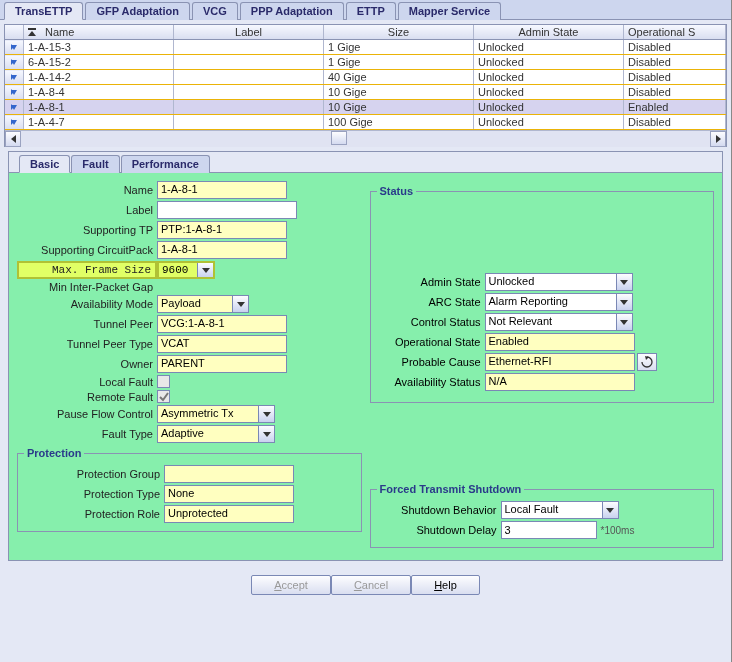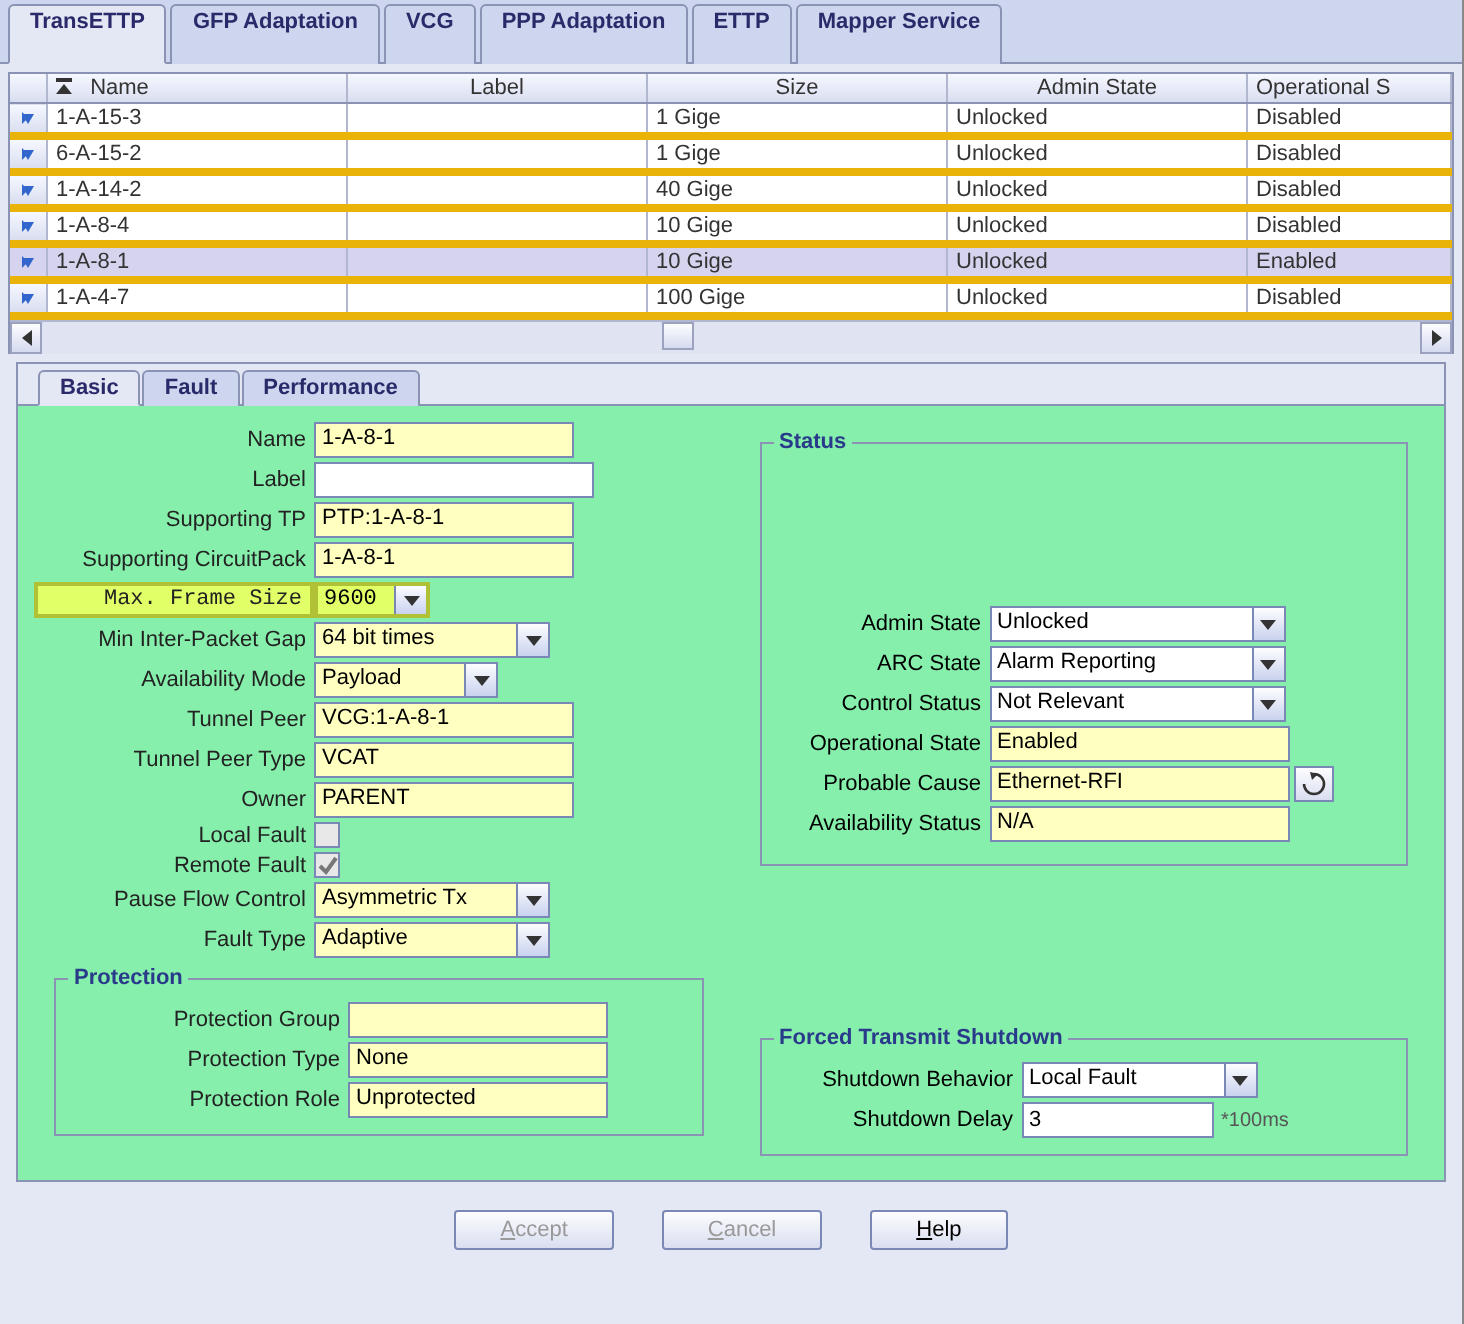--- a/index.html
+++ b/index.html
@@ -10,40 +10,40 @@
     background: #e4e8f5;
     width: 732px; height: 662px;
     overflow: hidden;
     border-right: 1px solid #888;
   }
   .main-tabs {
     display: flex;
     background: #cdd6ee;
     border-bottom: 1px solid #8a93b3;
     padding-left: 4px; padding-top: 1px;
-    height: 32px;
+    height: 20px;
   }
   .main-tab {
     border: 1px solid #8a93b3;
     border-bottom: none;
     padding: 2px 10px; margin-right: 2px;
     background: #cdd6ee;
     border-radius: 3px 3px 0 0;
     cursor: pointer;
     color: #2a2a6a;
     font-weight: bold;
     font-size: 11px;
     position: relative; top: 1px;
   }
   .main-tab.active { background: #e4e8f5; border-bottom: 1px solid #e4e8f5;}
   .table-wrap { margin: 4px; border:1px solid #8a93b3; background:#fff;}
   table.grid { border-collapse: collapse; width: 100%; }
   table.grid th, table.grid td {
     border-right: 1px solid #b0b7cf;
-    border-bottom: 4px solid #eab308;
+    border-bottom: 1px solid #eab308;
     font-size: 11px; padding: 1px 4px;
     text-align: left; height: 14px;
     overflow: hidden; white-space: nowrap;
   }
   table.grid th {
     background: linear-gradient(#f6f8ff,#d9def0);
     color: #333; font-weight: normal;
     border-bottom: 1px solid #8a93b3;
   }
   table.grid td { color:#333; }
@@ -78,27 +78,27 @@
   .field{ width:140px; }
   .field-ro{ width:130px; background:#ffffc0; }
   .combo{ display:flex; align-items:stretch; width:92px; padding:0;}
   .combo .cval{flex:1; padding:1px 3px; background:#ffffc0;}
   .combo .cbtn{width:16px; background:linear-gradient(#fdfdff,#c9d2ef); border-left:1px solid #7a88b5; display:flex; align-items:center; justify-content:center; cursor:pointer;}
   .combo.white .cval{background:#fff;}
   .combo.wide{ width:148px;}
   .combo.mid{ width:118px;}
   .chk{width:13px; height:13px; border:1px solid #7a88b5; display:inline-flex; align-items:center; justify-content:center; background:#fff;}
   .chk.dis{background:#e8e8e8;}
-  fieldset{ border:1px solid #8a93b3; padding:6px; margin:4px 10px;}
+  fieldset{ border:1px solid #8a93b3; padding:6px; margin:4px 0;}
   fieldset legend{ color:#2a3a8a; font-weight:bold; font-size:11px; padding:0 3px;}
   .status-row{ display:flex; align-items:center; margin-bottom:2px;}
   .status-row label{ flex:0 0 108px; text-align:right; padding-right:4px;}
   .ro-box{ border:1px solid #7a88b5; background:#ffffc0; padding:1px 3px; height:18px; width:150px;}
   .refresh-btn{width:20px; height:18px; border:1px solid #7a88b5; background:linear-gradient(#fdfdff,#d9def0); display:flex; align-items:center; justify-content:center; cursor:pointer; margin-left:2px;}
-  .bottom-buttons{display:flex; justify-content:center; gap:24px; padding:10px 0;}
+  .bottom-buttons{display:flex; justify-content:center; padding:10px 0;}
   .btn{ border:1px solid #7a88b5; background:linear-gradient(#fdfdff,#d9def0); padding:3px 22px; font-size:11px; border-radius:2px; cursor:pointer;}
   .btn.dis{ color:#999; cursor:default;}
   .btn u{text-decoration:underline;}
   .tri{width:0;height:0;border-left:4px solid transparent;border-right:4px solid transparent;border-top:5px solid #333;}
   .tri-l{border-top:4px solid transparent;border-bottom:4px solid transparent;border-right:5px solid #333;}
   .tri-r{border-top:4px solid transparent;border-bottom:4px solid transparent;border-left:5px solid #333;}
   .hint{ color:#555; font-size:10px; margin-left:4px;}
 </style>
 </head>
 <body>
@@ -264,26 +264,20 @@
           <label class="hl-green" style="padding:1px 4px;">Max. Frame Size</label>
         <div class="combo hl-green" style="width:58px">
           <div class="cval" style="background:#e1ff66">9600</div>
           <div class="cbtn">
               <div class="tri"></div>
             </div>
         </div>
         </div>
       <div class="row">
           <label>Min Inter-Packet Gap</label>
-        <div class="combo mid">
-          <div class="cval">64 bit times</div>
-          <div class="cbtn">
-              <div class="tri"></div>
-            </div>
-        </div>
         </div>
       <div class="row">
           <label>Availability Mode</label>
         <div class="combo">
           <div class="cval">Payload</div>
           <div class="cbtn">
               <div class="tri"></div>
             </div>
         </div>
         </div>

